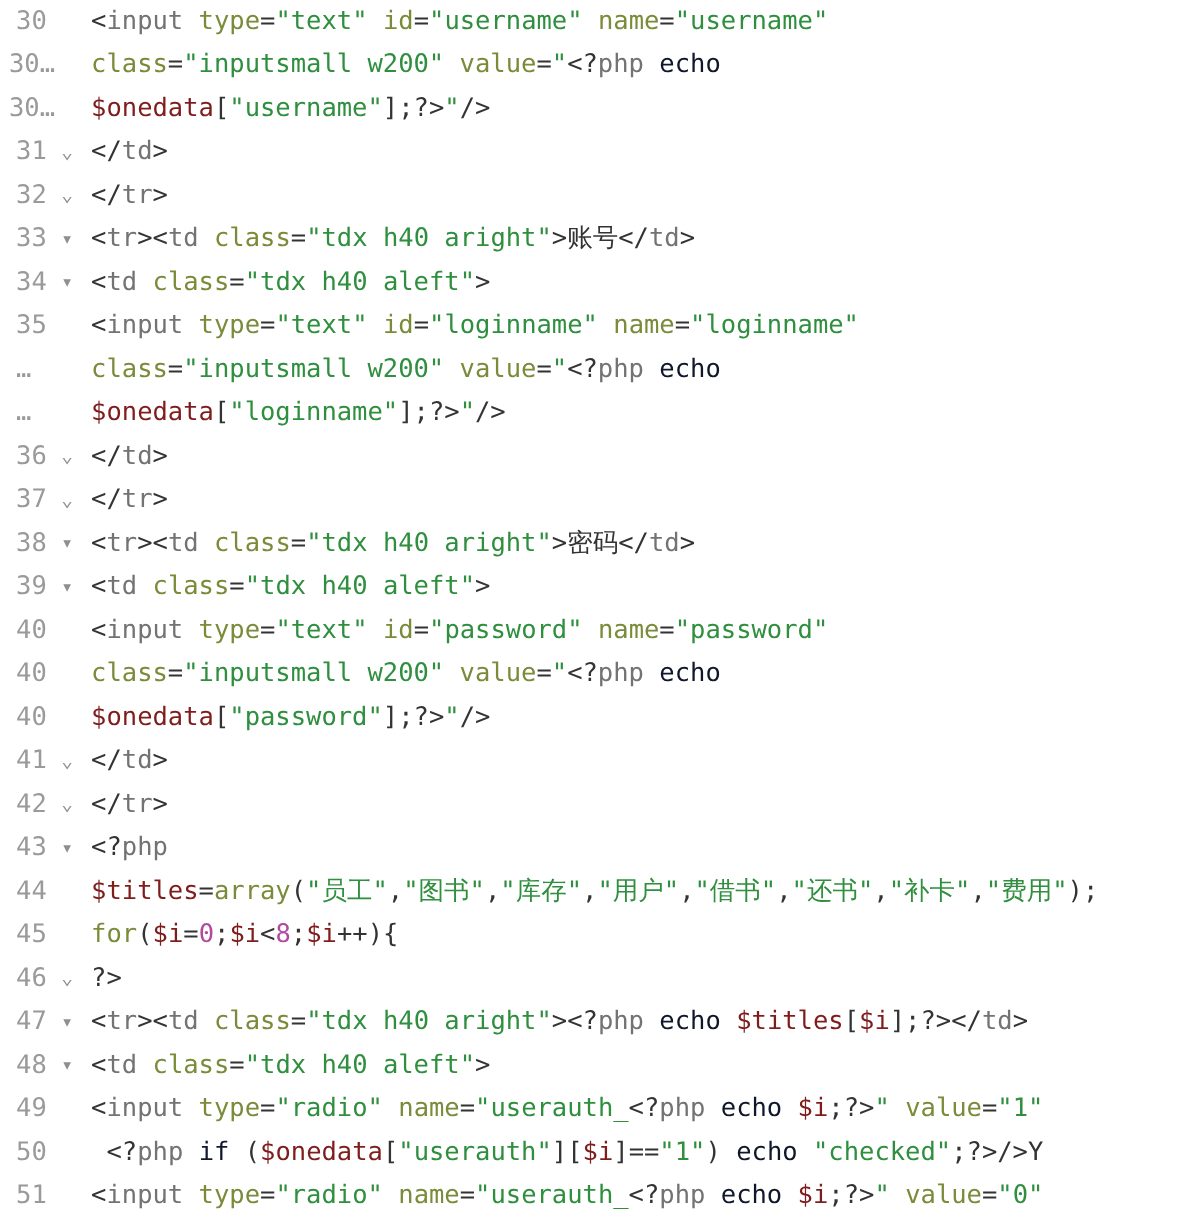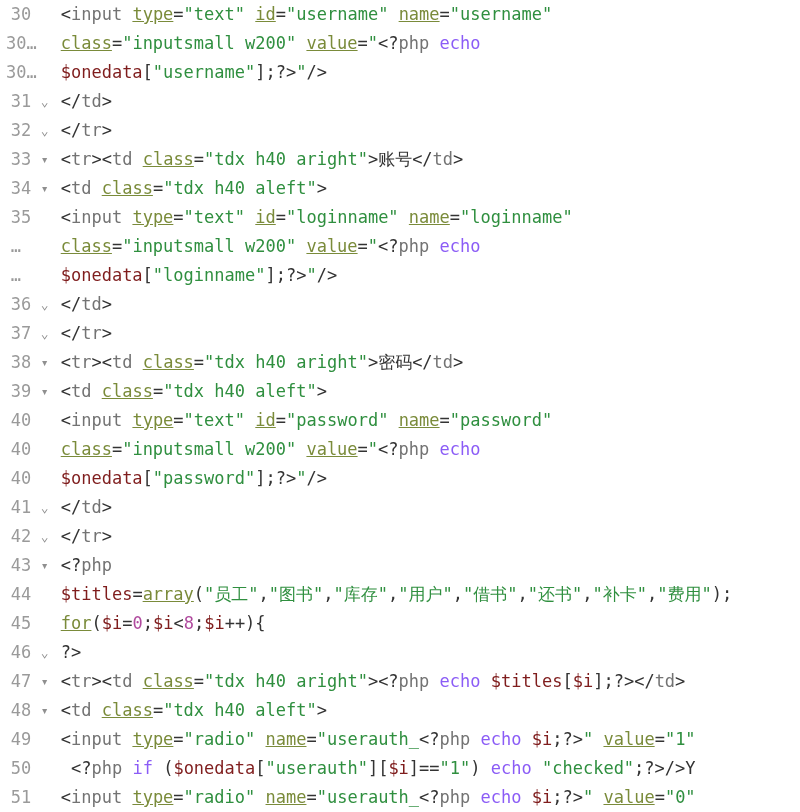--- a/index.html
+++ b/index.html
@@ -50,23 +50,23 @@
     flex: 1 1 auto;
     padding-left: 6px;
     color: #333;
   }
   .code .line {
     height: 29px;
   }
   
   .t-tag      { color: #737373; }   
   .t-punct    { color: #333333; }   
-  .t-attr     { color: #7a8b3a; text-decoration: underline; }   
+  .t-attr     { color: #7a8b3a; }   
   .t-str      { color: #2f8f3f; }   
-  .t-kw       { color: #8b5cf6; }   
+  .t-kw       { color: #0f172a; }   
   .t-var      { color: #7f1d1d; }   
   .t-plain    { color: #333333; }
   .t-num      { color: #b04a9e; }
   .t-text     { color: #333; text-align: center; }
 </style>
 </head>
 <body>
 
 <div class="editor">
   <div class="gutter" id="gutter"><div class="g"><span class="num">30</span><span class="mark"></span></div><div class="g"><span class="num">30…</span><span class="mark"></span></div><div class="g"><span class="num">30…</span><span class="mark"></span></div><div class="g"><span class="num">31</span><span class="mark">⌄</span></div><div class="g"><span class="num">32</span><span class="mark">⌄</span></div><div class="g"><span class="num">33</span><span class="mark">▾</span></div><div class="g"><span class="num">34</span><span class="mark">▾</span></div><div class="g"><span class="num">35</span><span class="mark"></span></div><div class="g"><span class="num">…</span><span class="mark"></span></div><div class="g"><span class="num">…</span><span class="mark"></span></div><div class="g"><span class="num">36</span><span class="mark">⌄</span></div><div class="g"><span class="num">37</span><span class="mark">⌄</span></div><div class="g"><span class="num">38</span><span class="mark">▾</span></div><div class="g"><span class="num">39</span><span class="mark">▾</span></div><div class="g"><span class="num">40</span><span class="mark"></span></div><div class="g"><span class="num">40</span><span class="mark"></span></div><div class="g"><span class="num">40</span><span class="mark"></span></div><div class="g"><span class="num">41</span><span class="mark">⌄</span></div><div class="g"><span class="num">42</span><span class="mark">⌄</span></div><div class="g"><span class="num">43</span><span class="mark">▾</span></div><div class="g"><span class="num">44</span><span class="mark"></span></div><div class="g"><span class="num">45</span><span class="mark"></span></div><div class="g"><span class="num">46</span><span class="mark">⌄</span></div><div class="g"><span class="num">47</span><span class="mark">▾</span></div><div class="g"><span class="num">48</span><span class="mark">▾</span></div><div class="g"><span class="num">49</span><span class="mark"></span></div><div class="g"><span class="num">50</span><span class="mark"></span></div><div class="g"><span class="num">51</span><span class="mark"></span></div></div>

